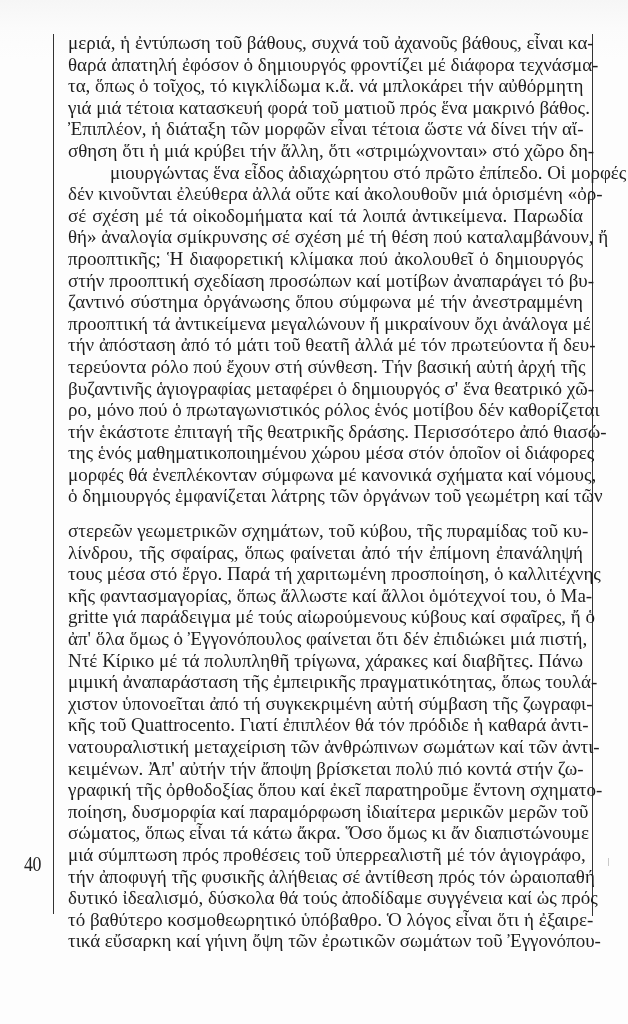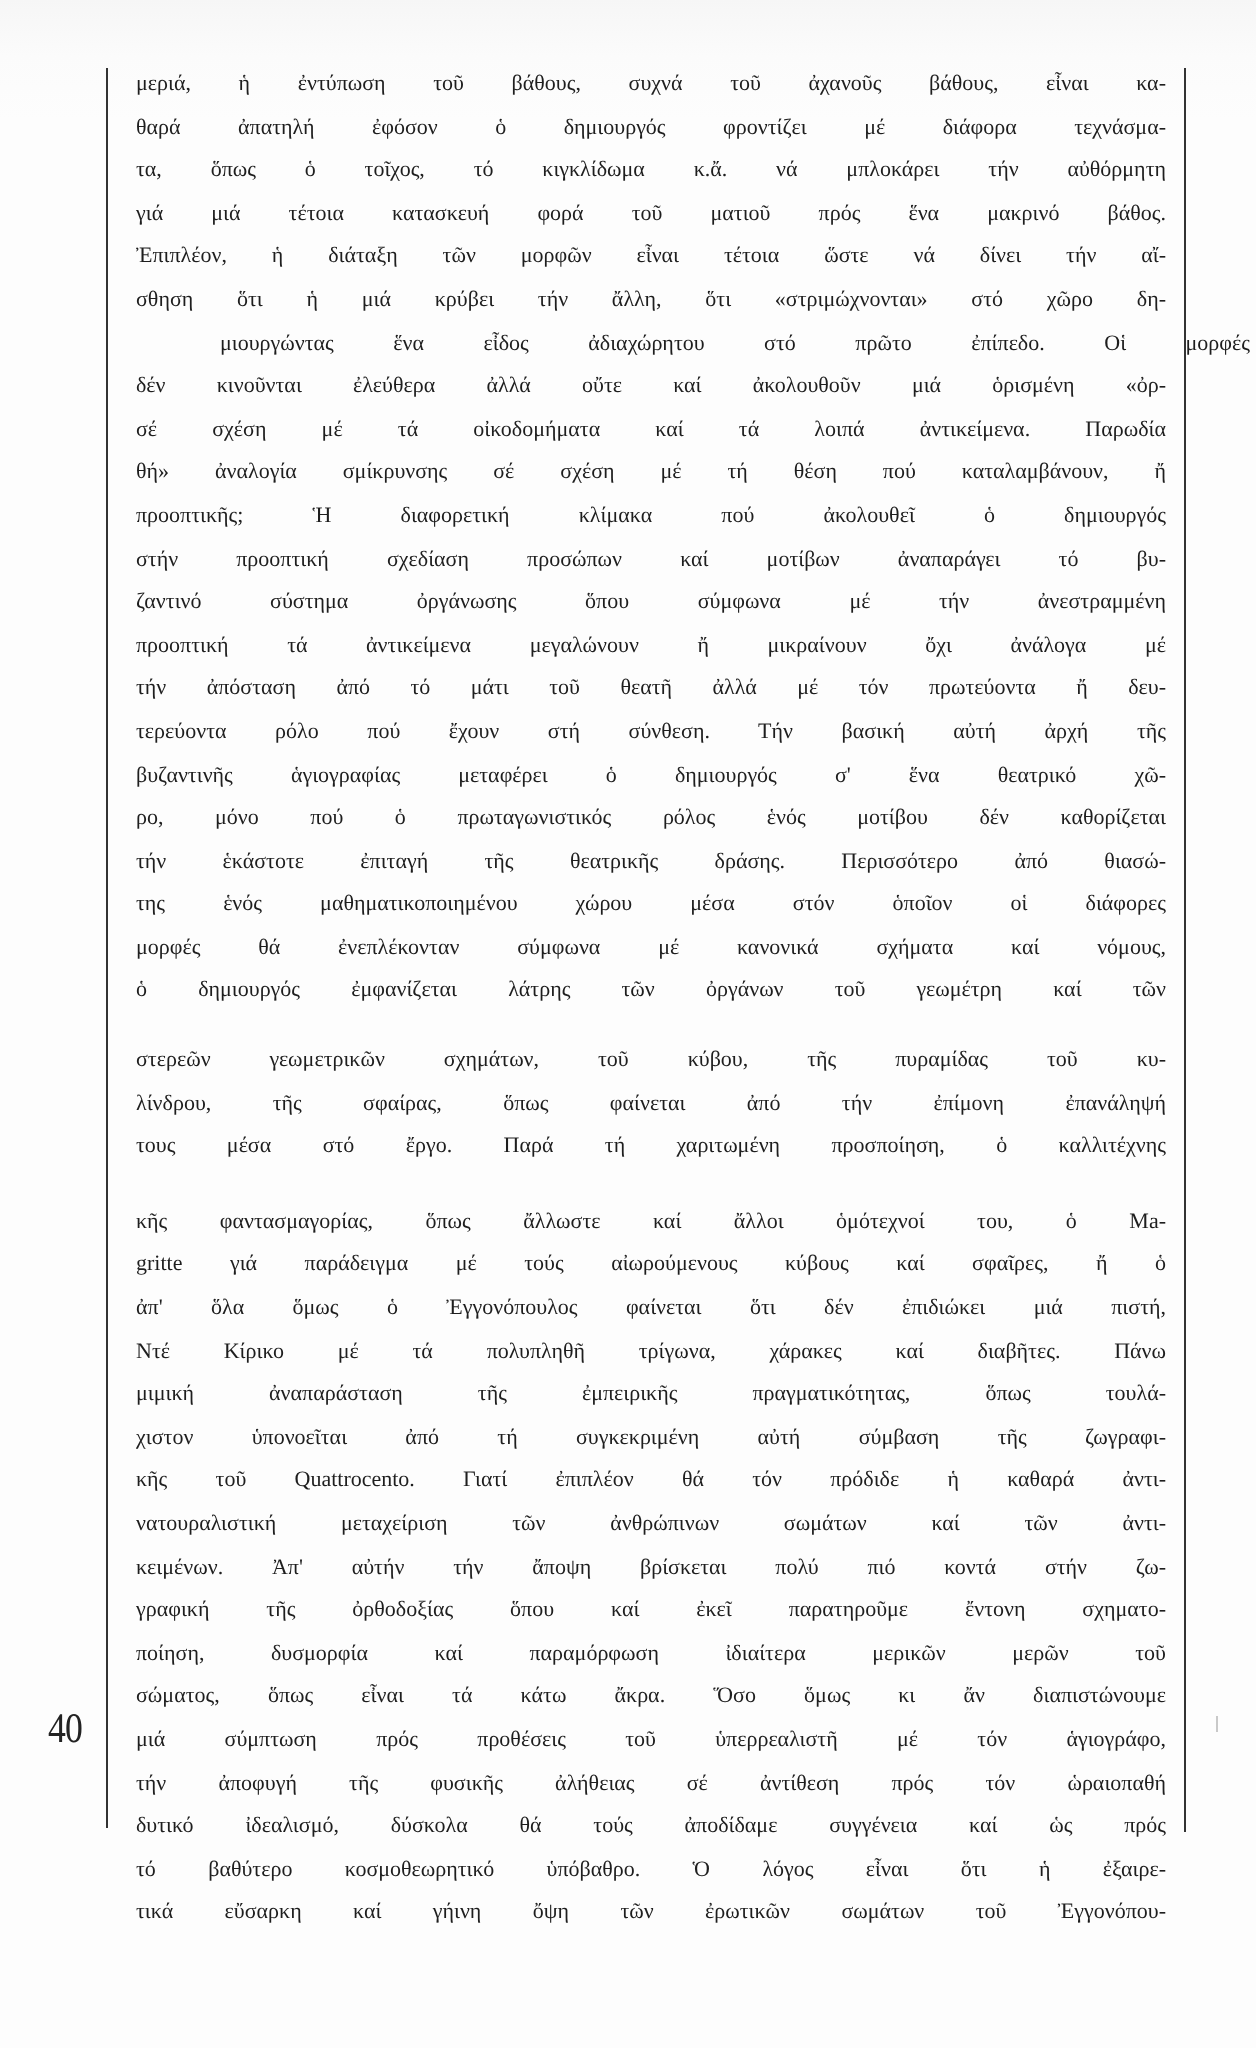--- a/index.html
+++ b/index.html
@@ -52,21 +52,21 @@
       position: absolute;
       left: 68px;
       top: 32px;
       width: 515px;
     }
     .line {
       display: block;
       height: 21.6px;
       line-height: 21.6px;
       font-family: "Liberation Serif", serif;
-      font-size: 11px;
+      font-size: 19px;
       white-space: nowrap;
       text-align: justify;
       text-align-last: justify;
       color: #1e1e1e;
     }
     .line.last {
       text-align-last: justify;
     }
     .speck {
       position: absolute;
@@ -106,21 +106,21 @@
     <span class="line" style="display: block; width: 515px;">τερεύοντα ρόλο πού ἔχουν στή σύνθεση. Τήν βασική αὐτή ἀρχή τῆς</span>
     <span class="line" style="display: block; width: 515px;">βυζαντινῆς ἁγιογραφίας μεταφέρει ὁ δημιουργός σ' ἕνα θεατρικό χῶ-</span>
     <span class="line" style="display: block; width: 515px;">ρο, μόνο πού ὁ πρωταγωνιστικός ρόλος ἑνός μοτίβου δέν καθορίζεται</span>
     <span class="line" style="display: block; width: 515px;">τήν ἑκάστοτε ἐπιταγή τῆς θεατρικῆς δράσης. Περισσότερο ἀπό θιασώ-</span>
     <span class="line" style="display: block; width: 515px;">της ἑνός μαθηματικοποιημένου χώρου μέσα στόν ὁποῖον οἱ διάφορες</span>
     <span class="line" style="display: block; width: 515px;">μορφές θά ἐνεπλέκονταν σύμφωνα μέ κανονικά σχήματα καί νόμους,</span>
     <span class="line" style="display: block; width: 515px;">ὁ δημιουργός ἐμφανίζεται λάτρης τῶν ὀργάνων τοῦ γεωμέτρη καί τῶν</span>
     <span class="line" style="display: block; width: 515px; margin-top: 13px;">στερεῶν γεωμετρικῶν σχημάτων, τοῦ κύβου, τῆς πυραμίδας τοῦ κυ-</span>
     <span class="line" style="display: block; width: 515px;">λίνδρου, τῆς σφαίρας, ὅπως φαίνεται ἀπό τήν ἐπίμονη ἐπανάληψή</span>
     <span class="line" style="display: block; width: 515px;">τους μέσα στό ἔργο. Παρά τή χαριτωμένη προσποίηση, ὁ καλλιτέχνης</span>
-    <span class="line" style="display: block; width: 515px; margin-top: 16px;">κῆς φαντασμαγορίας, ὅπως ἄλλωστε καί ἄλλοι ὁμότεχνοί του, ὁ Ma-</span>
+    <span class="line" style="display: block; width: 515px;">κῆς φαντασμαγορίας, ὅπως ἄλλωστε καί ἄλλοι ὁμότεχνοί του, ὁ Ma-</span>
     <span class="line" style="display: block; width: 515px;">gritte γιά παράδειγμα μέ τούς αἰωρούμενους κύβους καί σφαῖρες, ἤ ὁ</span>
     <span class="line" style="display: block; width: 515px;">ἀπ' ὅλα ὅμως ὁ Ἐγγονόπουλος φαίνεται ὅτι δέν ἐπιδιώκει μιά πιστή,</span>
     <span class="line" style="display: block; width: 515px;">Ντέ Κίρικο μέ τά πολυπληθῆ τρίγωνα, χάρακες καί διαβῆτες. Πάνω</span>
     <span class="line" style="display: block; width: 515px;">μιμική ἀναπαράσταση τῆς ἐμπειρικῆς πραγματικότητας, ὅπως τουλά-</span>
     <span class="line" style="display: block; width: 515px;">χιστον ὑπονοεῖται ἀπό τή συγκεκριμένη αὐτή σύμβαση τῆς ζωγραφι-</span>
     <span class="line" style="display: block; width: 515px;">κῆς τοῦ Quattrocento. Γιατί ἐπιπλέον θά τόν πρόδιδε ἡ καθαρά ἀντι-</span>
     <span class="line" style="display: block; width: 515px;">νατουραλιστική μεταχείριση τῶν ἀνθρώπινων σωμάτων καί τῶν ἀντι-</span>
     <span class="line" style="display: block; width: 515px;">κειμένων. Ἀπ' αὐτήν τήν ἄποψη βρίσκεται πολύ πιό κοντά στήν ζω-</span>
     <span class="line" style="display: block; width: 515px;">γραφική τῆς ὀρθοδοξίας ὅπου καί ἐκεῖ παρατηροῦμε ἔντονη σχηματο-</span>
     <span class="line" style="display: block; width: 515px;">ποίηση, δυσμορφία καί παραμόρφωση ἰδιαίτερα μερικῶν μερῶν τοῦ</span>

